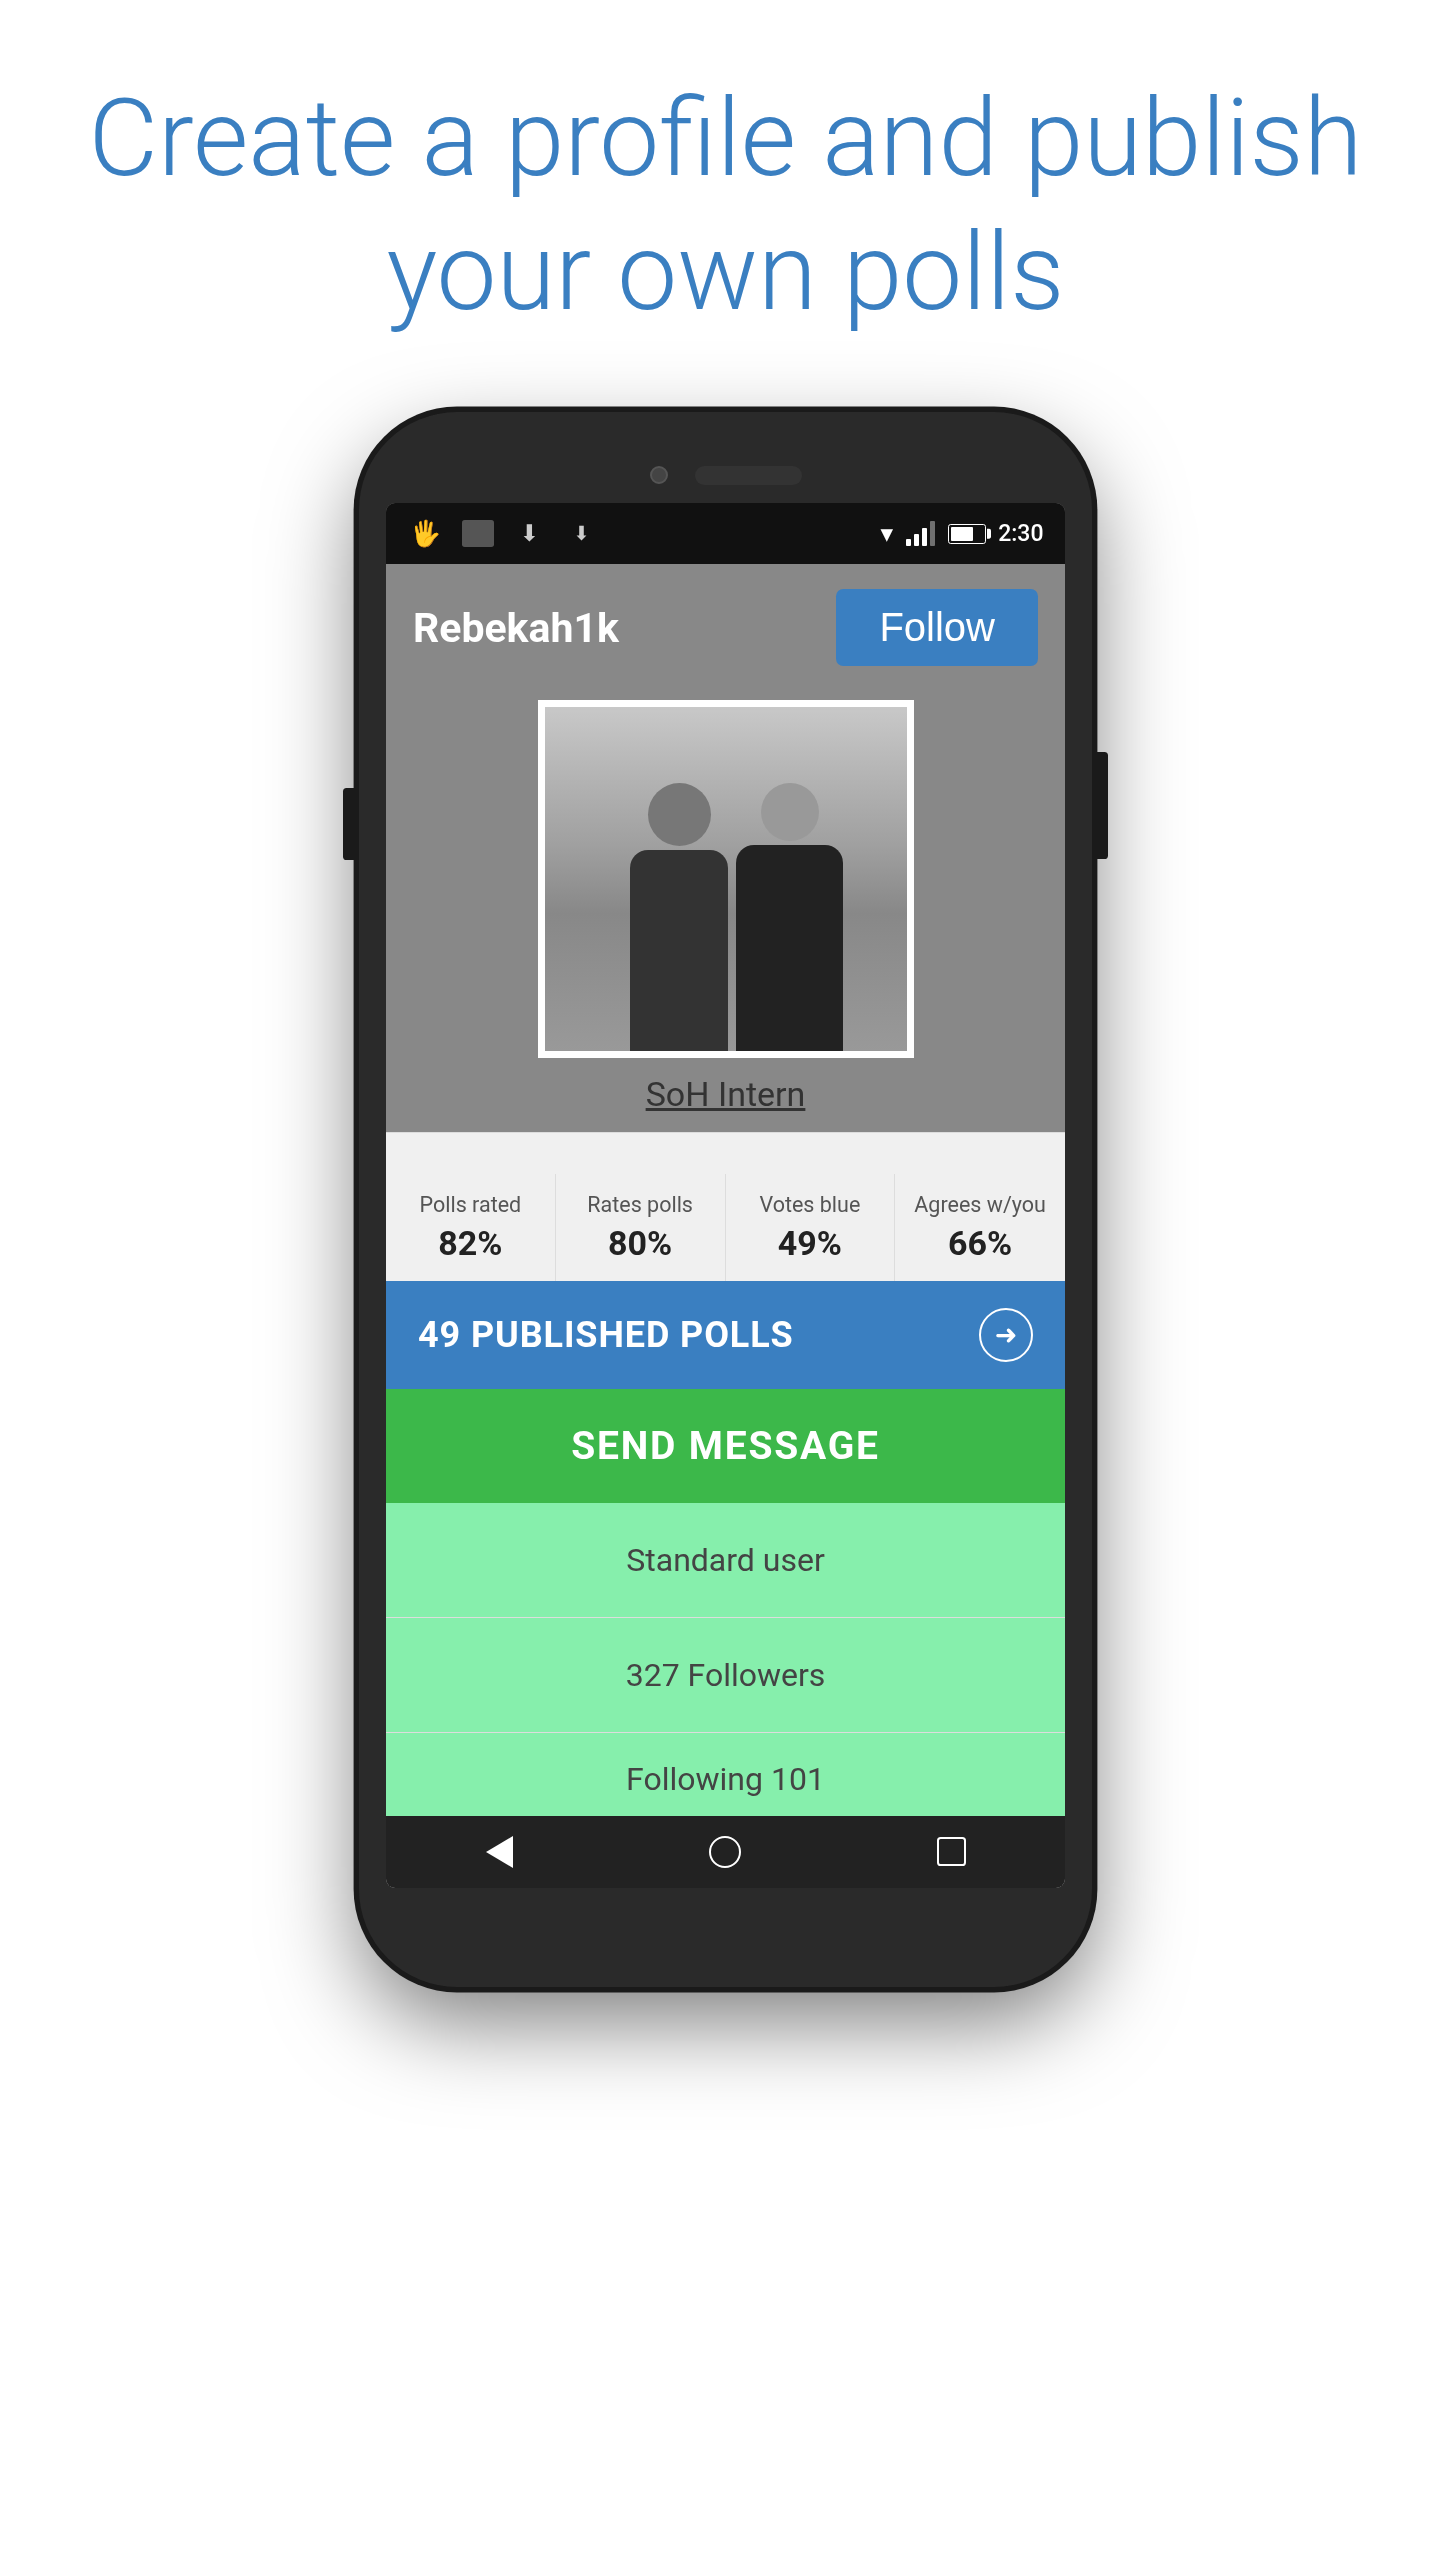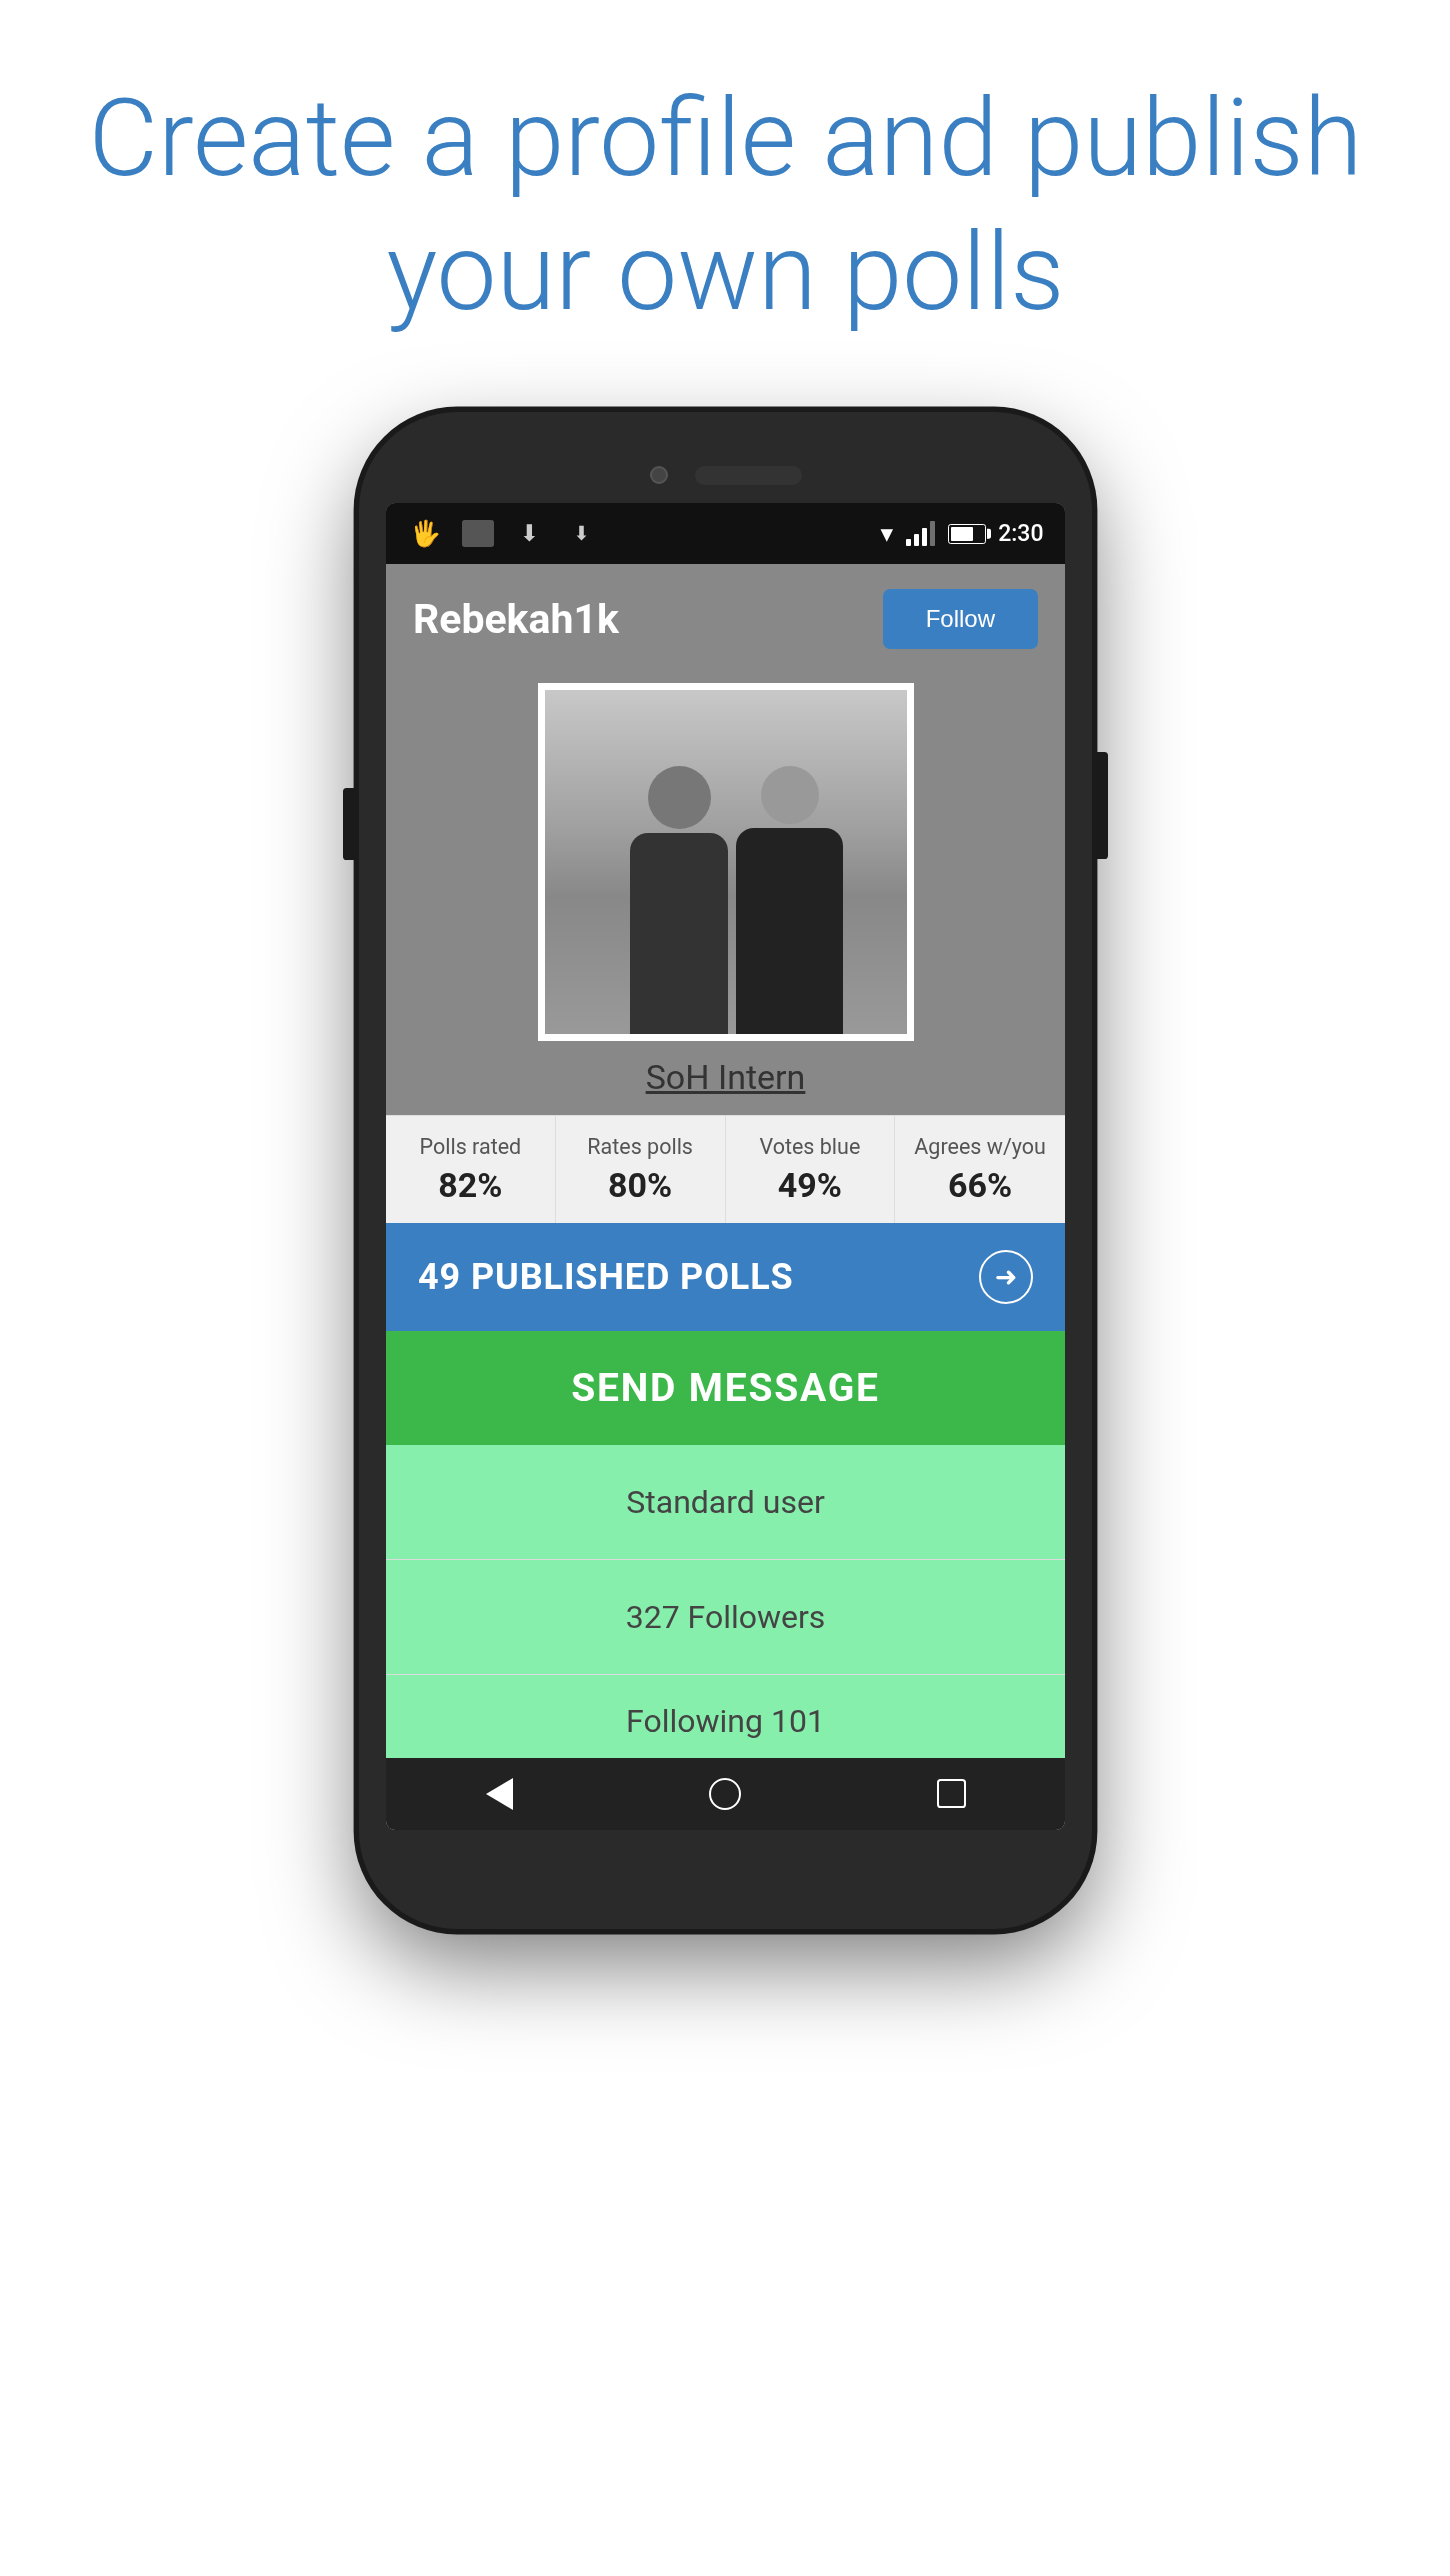--- a/index.html
+++ b/index.html
@@ -198,21 +198,21 @@
       font-size: 41px;
       font-weight: bold;
     }
 
     .follow-btn {
       background: #3a7fc1;
       color: white;
       border: none;
       border-radius: 7.2px;
       padding: 16px 43px;
-      font-size: 24px;
+      font-size: 40px;
       font-weight: 500;
       cursor: pointer;
     }
 
     .profile-photo-area {
       background: #888;
       display: flex;
       flex-direction: column;
       align-items: center;
       padding: 9px 27px 18px;
@@ -301,20 +301,21 @@
       background: #f0f0f0;
       display: grid;
       grid-template-columns: 1fr 1fr 1fr 1fr;
       border-top: 1.8px solid #ddd;
     }
 
     .stat-cell {
       padding: 18px 15px;
       text-align: center;
       border-right: 0.9px solid #ddd;
+      margin-top: 41px;
     }
 
     .stat-cell:last-child {
       border-right: none;
     }
 
     .stat-label {
       color: #555;
       font-size: 21.5px;
       margin-bottom: 5.4px;

